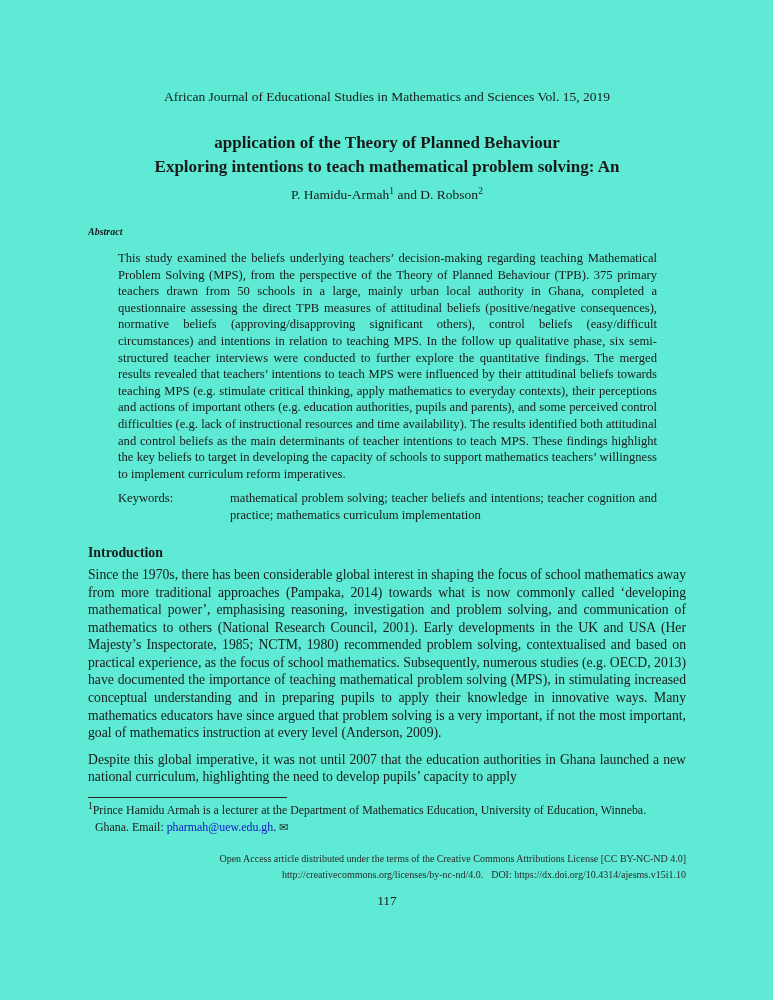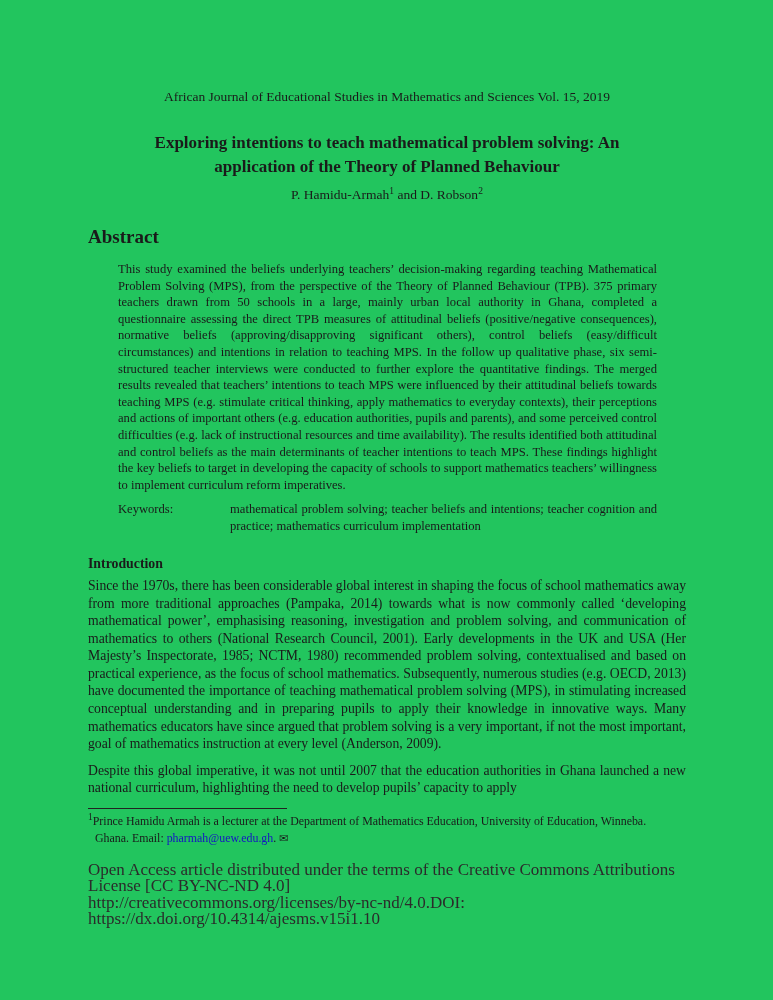--- a/index.html
+++ b/index.html
@@ -1,21 +1,21 @@
 <!DOCTYPE html>
 <html><head>
 <meta charset="utf-8">
 <style>
   * { box-sizing: border-box; }
   html, body { margin: 0; padding: 0; background: #ffffff; }
   .page {
     width: 773px;
     height: 1000px;
     margin: 0 auto;
-    background: #22c55e;
+    background: #5eead4;
     position: relative;
     font-family: "Liberation Serif", serif;
     color: #1a1a1a;
     padding: 88px 87px 0 88px;
     overflow: hidden;
   }
   .journal-header {
     text-align: center;
     font-size: 13.5px;
     line-height: 17px;
@@ -34,23 +34,24 @@
     font-size: 13.5px;
     line-height: 18px;
     margin: 0 0 22px 0;
   }
   sup.ref {
     font-size: 9.5px;
     vertical-align: super;
     line-height: 0;
   }
   .abstract-heading {
-    font-size: 19px;
+    font-size: 10px;
     font-weight: bold;
     margin: 15px 0 13px 0;
+    font-style: italic;
   }
   .abstract-body {
     margin: 0 29px 0 30px;
     font-size: 12.6px;
     line-height: 16.6px;
     text-align: justify;
   }
   .keywords-row {
     display: flex;
     margin: 8px 29px 0 30px;
@@ -90,43 +91,43 @@
     color: #1515c4;
     cursor: pointer;
   }
   .envelope-icon {
     font-family: "DejaVu Sans", sans-serif;
     font-size: 11px;
     color: #1a1a1a;
     cursor: pointer;
   }
   .page-footer {
-    text-align: left;
-    font-size: 17px;
+    text-align: right;
+    font-size: 10px;
     line-height: 16.5px;
     margin-top: 14px;
     color: #2b2b2b;
   }
-  .doi-part { }
+  .doi-part { margin-left: 8px; }
   .page-number {
     text-align: center;
     font-size: 13.5px;
     margin-top: 9px;
   }
 </style>
 </head>
 <body>
 
 <div class="page">
 
   <div class="journal-header">African Journal of Educational Studies in Mathematics and Sciences Vol. 15, 2019</div>
 
   <h1 class="paper-title">
+    <div>application of the Theory of Planned Behaviour</div>
     <div>Exploring intentions to teach mathematical problem solving: An</div>
-    <div>application of the Theory of Planned Behaviour</div>
   </h1>
 
   <div class="authors"><span>P. Hamidu-Armah</span><sup class="ref">1</sup><span> and </span><span>D. Robson</span><sup class="ref">2</sup></div>
 
   <h2 class="abstract-heading">Abstract</h2>
 
   <p class="abstract-body">This study examined the beliefs underlying teachers’ decision-making regarding teaching Mathematical Problem Solving (MPS), from the perspective of the Theory of Planned Behaviour (TPB). 375 primary teachers drawn from 50 schools in a large, mainly urban local authority in Ghana, completed a questionnaire assessing the direct TPB measures of attitudinal beliefs (positive/negative consequences), normative beliefs (approving/disapproving significant others), control beliefs (easy/difficult circumstances) and intentions in relation to teaching MPS. In the follow up qualitative phase, six semi-structured teacher interviews were conducted to further explore the quantitative findings. The merged results revealed that teachers’ intentions to teach MPS were influenced by their attitudinal beliefs towards teaching MPS (e.g. stimulate critical thinking, apply mathematics to everyday contexts), their perceptions and actions of important others (e.g. education authorities, pupils and parents), and some perceived control difficulties (e.g. lack of instructional resources and time availability). The results identified both attitudinal and control beliefs as the main determinants of teacher intentions to teach MPS. These findings highlight the key beliefs to target in developing the capacity of schools to support mathematics teachers’ willingness to implement curriculum reform imperatives.</p>
 
   <div class="keywords-row">
     <span class="kw-label">Keywords:</span>
@@ -143,14 +144,15 @@
 
   <div class="footnotes">
     <p class="footnote"><sup class="ref">1</sup><span>Prince Hamidu Armah is a lecturer at the Department of Mathematics Education, University of Education, Winneba. Ghana. Email: </span><a class="email-link">pharmah@uew.edu.gh</a><span>. </span><span class="envelope-icon">✉</span></p>
   </div>
 
   <div class="page-footer">
     <div>Open Access article distributed under the terms of the Creative Commons Attributions License [CC BY-NC-ND 4.0]</div>
     <div><span>http://creativecommons.org/licenses/by-nc-nd/4.0.</span><span class="doi-part">DOI: https://dx.doi.org/10.4314/ajesms.v15i1.10</span></div>
   </div>
 
+  <div class="page-number">117</div>
 
 </div>
 
 </body></html>

